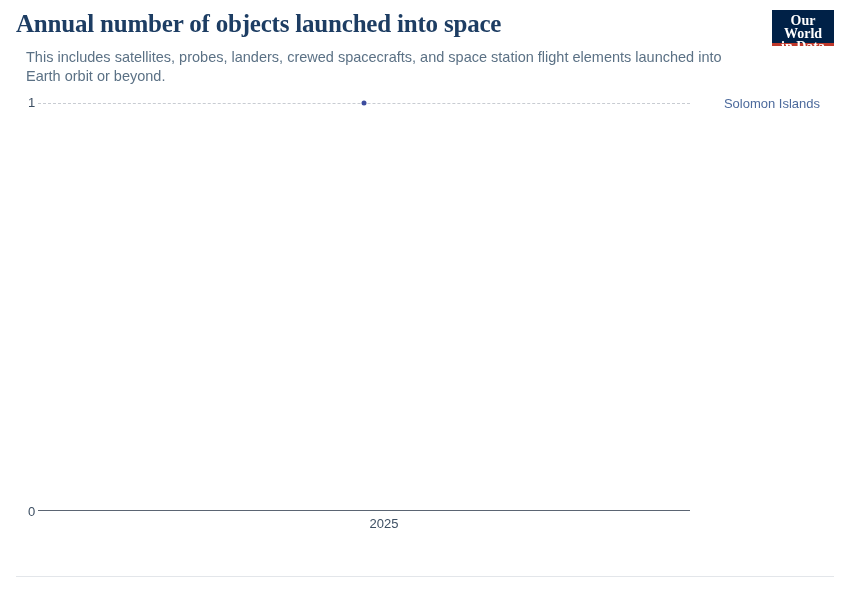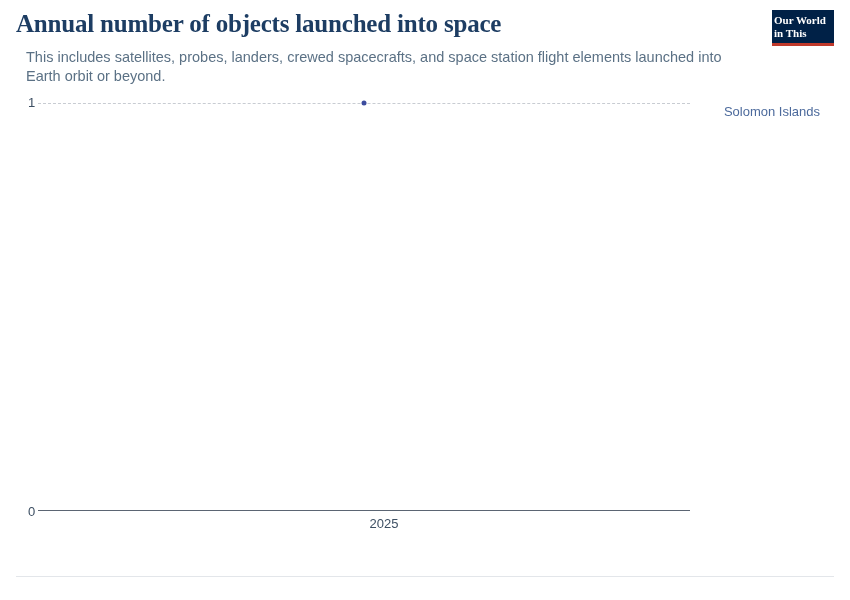--- a/index.html
+++ b/index.html
@@ -46,23 +46,23 @@
   .owid-logo {
     position: absolute;
     top: 0;
     right: 0;
     width: 62px;
     height: 36px;
     background: #002147;
     color: #ffffff;
     font-family: "Liberation Serif", serif;
     font-weight: 700;
-    font-size: 11px;
+    font-size: 14px;
     line-height: 13px;
-    text-align: left;
+    text-align: center;
     padding: 4px 2px 0 2px;
     box-sizing: border-box;
     border-bottom: 3px solid #c0392b;
   }
   .owid-logo span {
     display: block;
   }
   
   .chart-area {
     position: relative;
@@ -156,37 +156,37 @@
 </head>
 <body>
 
 <div class="page">
 
   <div class="header">
     <h1 class="chart-title">Annual number of objects launched into space</h1>
     <p class="chart-subtitle">This includes satellites, probes, landers, crewed spacecrafts, and space station flight elements launched into Earth orbit or beyond.</p>
     <div class="owid-logo">
       <span>Our World</span>
-      <span>in This</span>
+      <span>in Data</span>
     </div>
   </div>
 
   <div class="chart-area">
 
     <div class="axis-label y-label-top">1</div>
     <div class="axis-label y-label-bottom">0</div>
 
     <div class="gridline-dashed"></div>
     <div class="axis-bottom"></div>
 
     <div class="plot">
       <div class="data-point" style="left:50%; top:0;"></div>
     </div>
 
     <div class="x-tick-label" style="left:368px;">2025</div>
 
-    <div class="series-label" style="right:14px; top:8px;">Solomon Islands</div>
+    <div class="series-label" style="right:14px; top:0;">Solomon Islands</div>
   </div>
 
   <div class="footer">
   </div>
 
 </div>
 
 </body></html>

